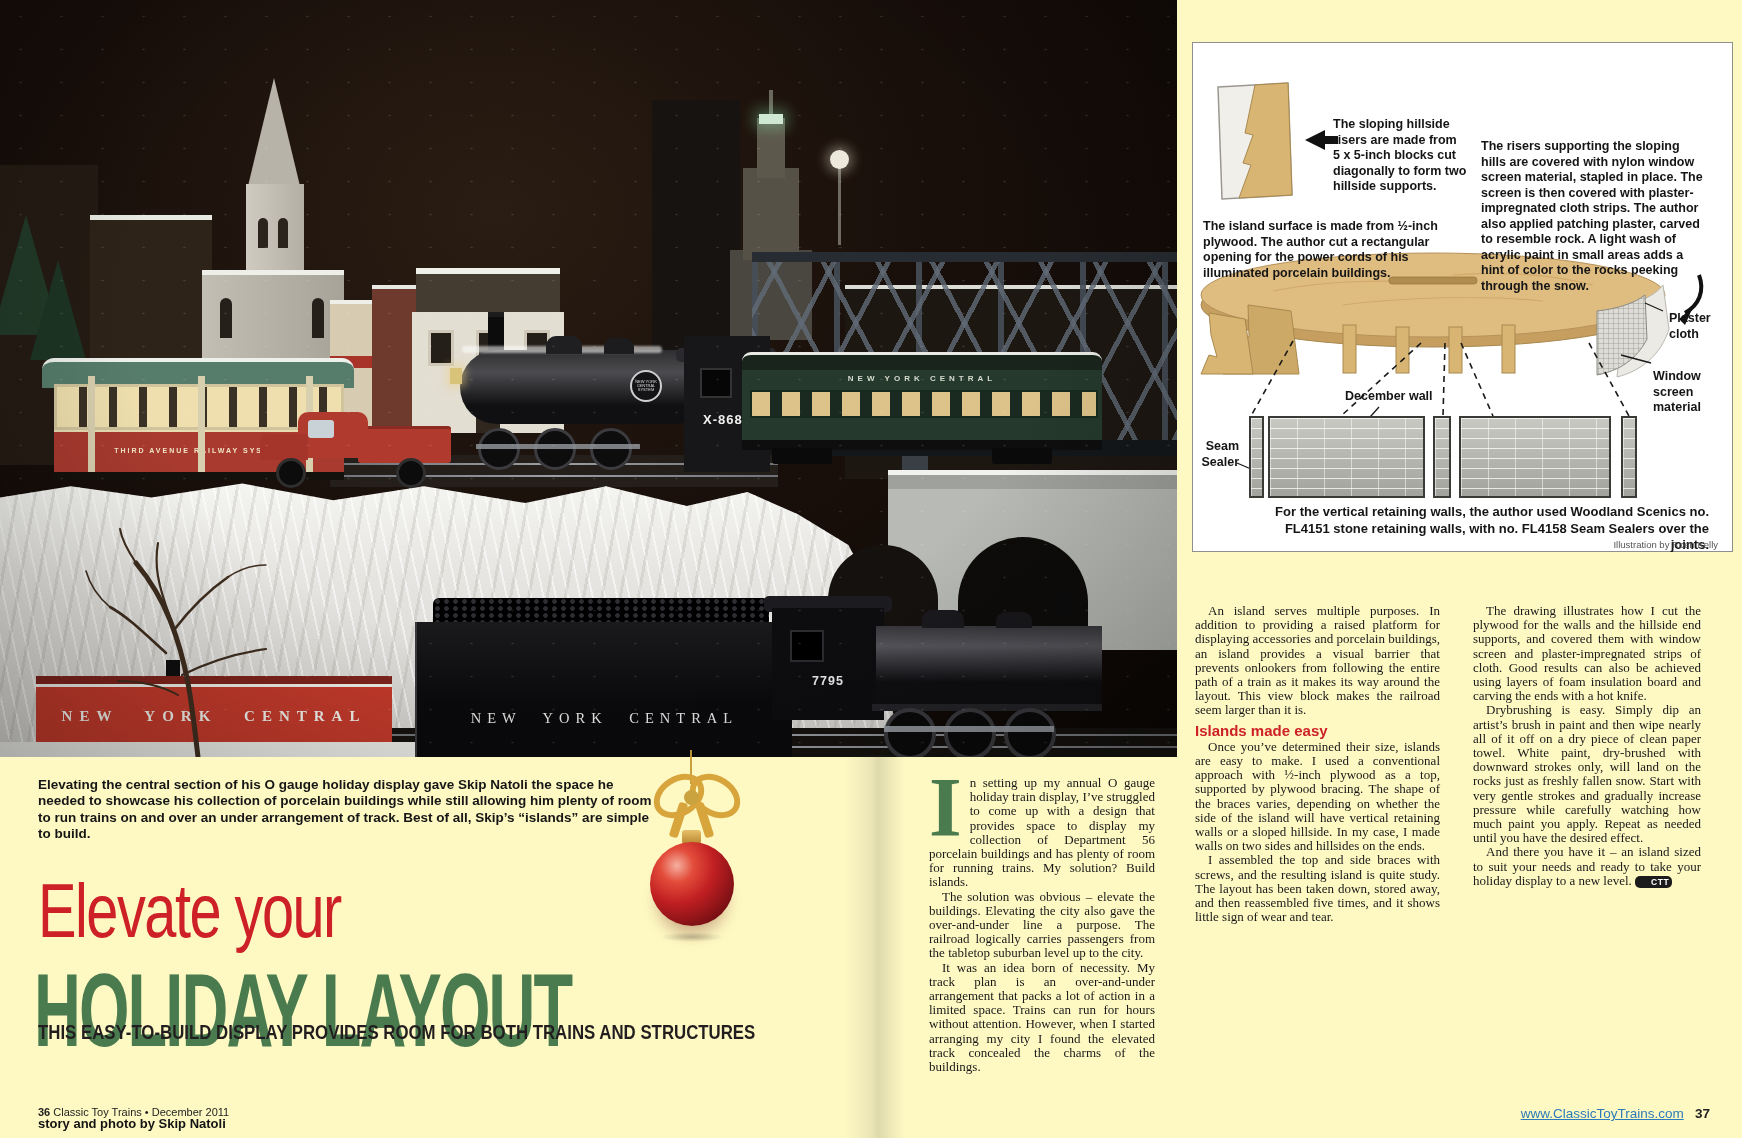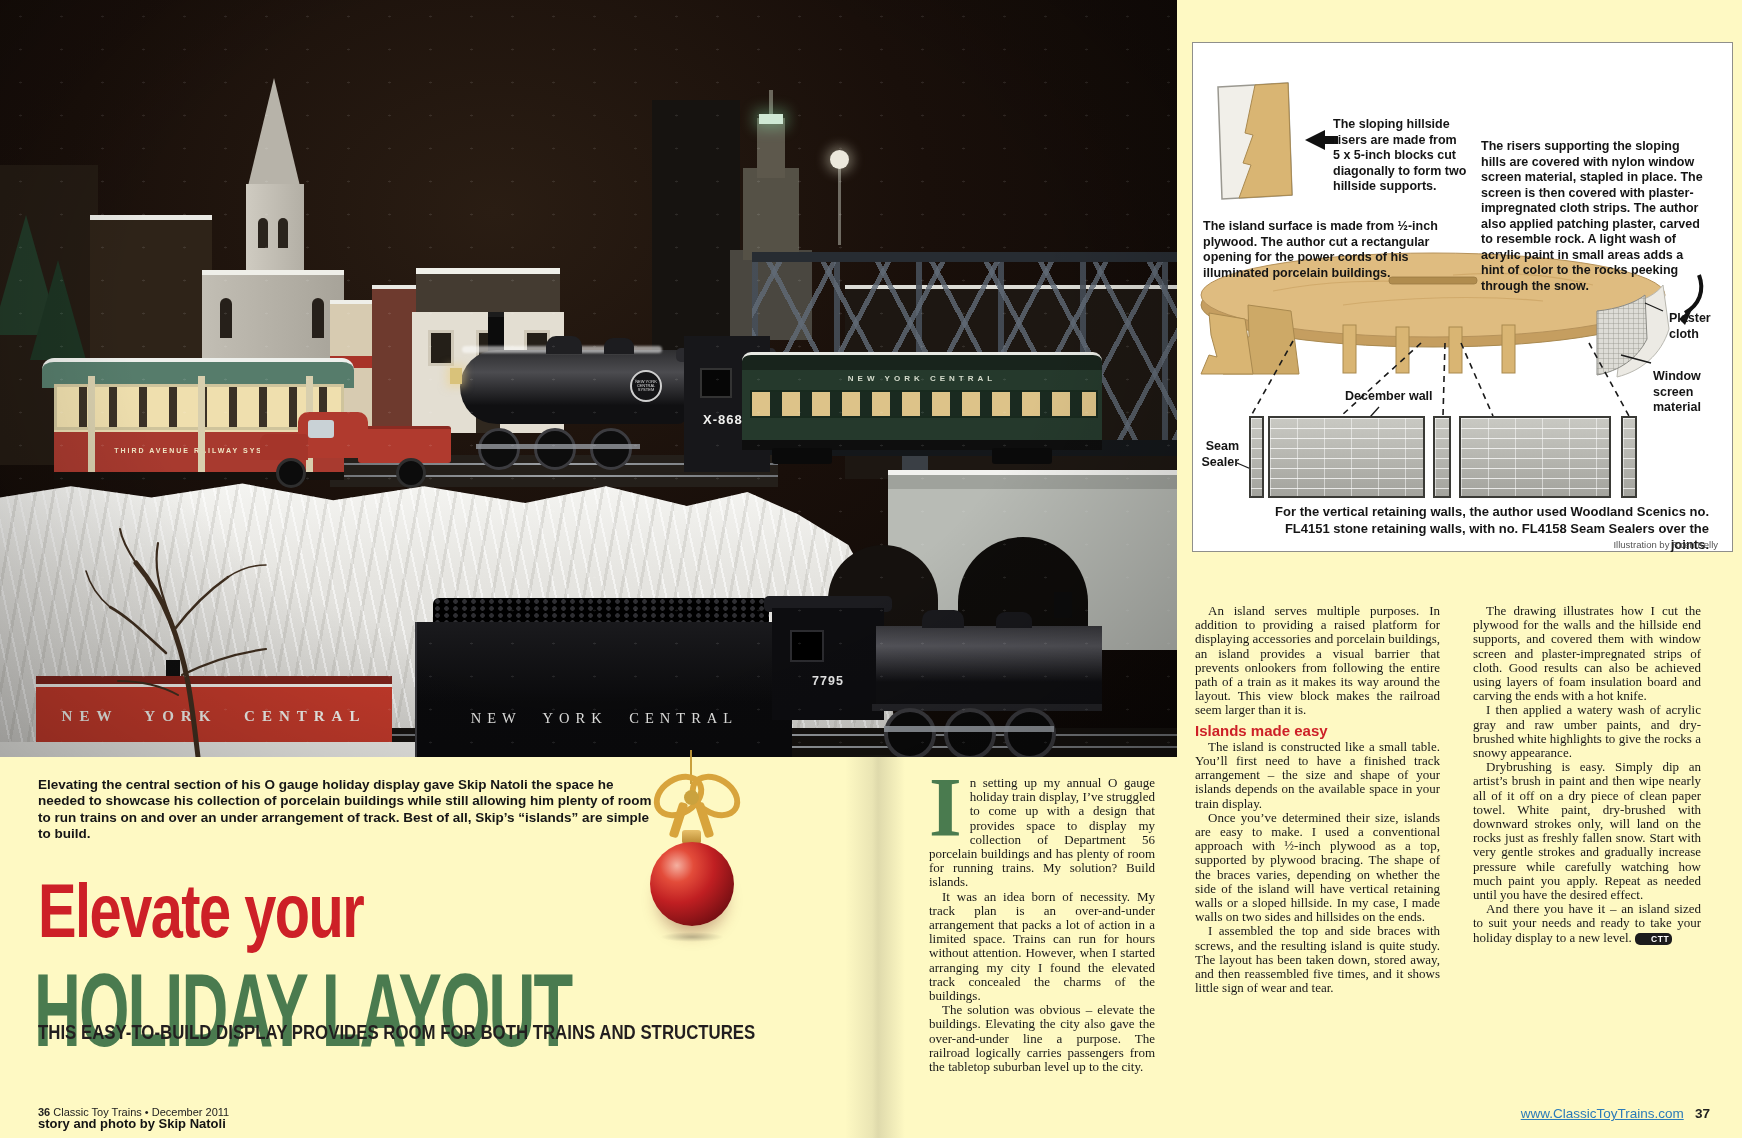--- a/index.html
+++ b/index.html
@@ -33,21 +33,21 @@
   .bodycol p{margin:0;}
   .bodycol p.ind{text-indent:13px;}
   .subhead{font-family:"Liberation Sans",sans-serif;font-weight:700;font-size:15px;color:#cd2027;
            margin:6px 0 2px 0;text-align:left;}
   .dropcap{float:left;color:#4a7b4f;font-weight:700;font-size:84px;line-height:60px;margin:2px 8px 0 0;}
   .ctt{display:inline-block;background:#1c1c1c;color:#fff;font-family:"Liberation Sans",sans-serif;
        font-weight:700;font-size:8.5px;line-height:10px;padding:1px 3px;border-radius:5px;letter-spacing:.5px;}
 
   
   .photocap{position:absolute;left:38px;top:763px;width:624px;font-weight:700;font-size:13.5px;line-height:16.5px;color:#161616;}
-  .t1{position:absolute;left:38px;top:822px;white-space:nowrap;font-weight:700;font-size:76px;line-height:76px;
+  .t1{position:absolute;left:38px;top:822px;white-space:nowrap;font-weight:400;font-size:76px;line-height:76px;
       color:#cd2027;letter-spacing:-2px;}
   .t1 span{display:inline-block;transform:scaleX(.76);transform-origin:0 50%;}
   .t2{position:absolute;left:34px;top:892px;white-space:nowrap;font-weight:700;font-size:103px;line-height:100px;
       color:#4a7b4f;letter-spacing:-3px;}
   .t2 span{display:inline-block;transform:scaleX(.63);transform-origin:0 50%;}
   .deck{position:absolute;left:38px;top:1020px;white-space:nowrap;font-weight:700;font-size:20.5px;color:#221e1f;}
   .deck span{display:inline-block;transform:scaleX(.82);transform-origin:0 50%;}
   .byline{position:absolute;left:38px;top:1116px;font-weight:700;font-size:13px;color:#131313;}
 
   
@@ -341,35 +341,33 @@
          box-shadow:0 16px 16px -8px rgba(110,30,20,.35);"></div>
     <div style="left:20px;top:182px;width:64px;height:10px;border-radius:50%;
          background:radial-gradient(ellipse, rgba(0,0,0,.22), transparent 70%);"></div>
   </div>
 
   <div class="deck"><span>THIS EASY-TO-BUILD DISPLAY PROVIDES ROOM FOR BOTH TRAINS AND STRUCTURES</span></div>
   <div class="byline">story and photo by Skip Natoli</div>
 
   <section class="bodycol" style="left:929px;top:776px;width:226px;">
     <p><span class="dropcap">I</span><span>n setting up my annual O gauge holiday train display, I’ve struggled to come up with a design that provides space to display my collection of Department 56 porcelain buildings and has plenty of room for running trains. My solution? Build islands.</span></p>
+    <p class="ind">The solution was obvious – elevate the buildings. Elevating the city also gave the over-and-under line a purpose. The railroad logically carries passengers from the tabletop suburban level up to the city.</p>
     <p class="ind">It was an idea born of necessity. My track plan is an over-and-under arrangement that packs a lot of action in a limited space. Trains can run for hours without attention. However, when I started arranging my city I found the elevated track concealed the charms of the buildings.</p>
-    <p class="ind">The solution was obvious – elevate the buildings. Elevating the city also gave the over-and-under line a purpose. The railroad logically carries passengers from the tabletop suburban level up to the city.</p>
   </section>
 
   <section class="bodycol" style="left:1195px;top:604px;width:245px;">
     <p class="ind">An island serves multiple purposes. In addition to providing a raised platform for displaying accessories and porcelain buildings, an island provides a visual barrier that prevents onlookers from following the entire path of a train as it makes its way around the layout. This view block makes the railroad seem larger than it is.</p>
     <h2 class="subhead">Islands made easy</h2>
-    <p class="ind">The island is constructed like a small table. You’ll first need to have a finished track arrangement – the size and shape of your islands depends on the available space in your train display.</p>
     <p class="ind">Once you’ve determined their size, islands are easy to make. I used a conventional approach with ½-inch plywood as a top, supported by plywood bracing. The shape of the braces varies, depending on whether the side of the island will have vertical retaining walls or a sloped hillside. In my case, I made walls on two sides and hillsides on the ends.</p>
     <p class="ind">I assembled the top and side braces with screws, and the resulting island is quite study. The layout has been taken down, stored away, and then reassembled five times, and it shows little sign of wear and tear.</p>
   </section>
 
   <section class="bodycol" style="left:1473px;top:604px;width:228px;">
     <p class="ind">The drawing illustrates how I cut the plywood for the walls and the hillside end supports, and covered them with window screen and plaster-impregnated strips of cloth. Good results can also be achieved using layers of foam insulation board and carving the ends with a hot knife.</p>
-    <p class="ind">I then applied a watery wash of acrylic gray and raw umber paints, and dry-brushed white highlights to give the rocks a snowy appearance.</p>
     <p class="ind">Drybrushing is easy. Simply dip an artist’s brush in paint and then wipe nearly all of it off on a dry piece of clean paper towel. White paint, dry-brushed with downward strokes only, will land on the rocks just as freshly fallen snow. Start with very gentle strokes and gradually increase pressure while carefully watching how much paint you apply. Repeat as needed until you have the desired effect.</p>
     <p class="ind"><span>And there you have it – an island sized to suit your needs and ready to take your holiday display to a new level.</span> <span class="ctt">CTT</span></p>
   </section>
 
   <div class="footL">
     <span class="pnum">36</span>
     <span>Classic Toy Trains • December 2011</span>
   </div>
   <div class="footR">
     <span class="url">www.ClassicToyTrains.com</span>&nbsp;&nbsp;

